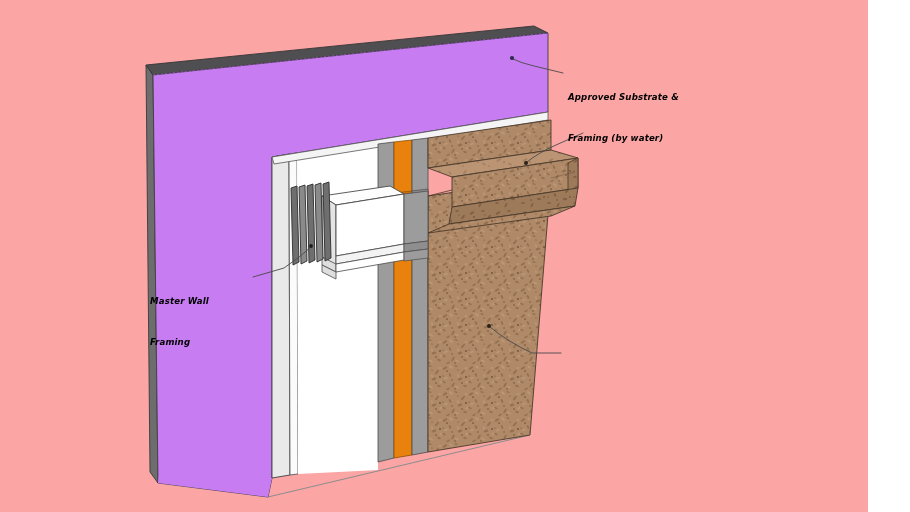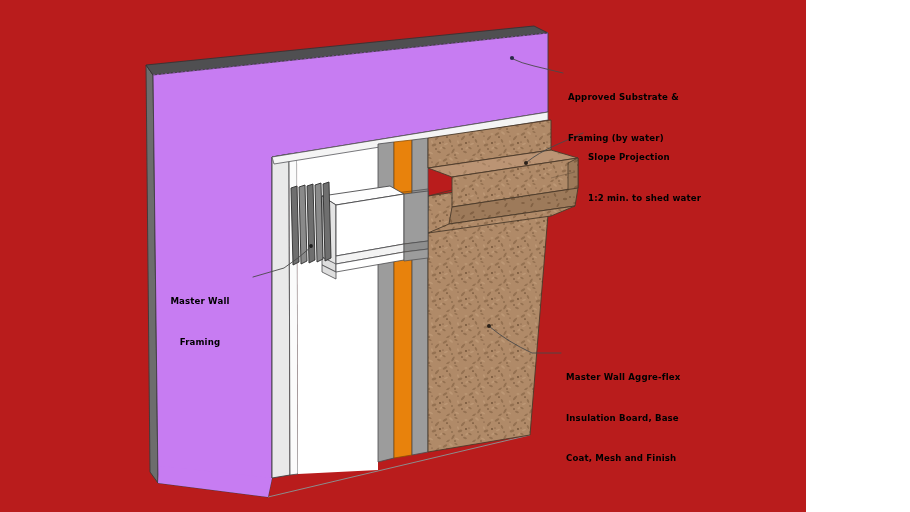--- a/index.html
+++ b/index.html
@@ -8,44 +8,45 @@
     background: #ffffff;
   }
   body {
     width: 910px;
     height: 512px;
     overflow: hidden;
     font-family: "DejaVu Sans", sans-serif;
   }
   #stage {
     position: relative;
-    width: 806px;
+    width: 868px;
     height: 512px;
-    background: #b91c1c;
+    background: #fca5a5;
+    font-style: italic;
   }
   #scene {
     position: absolute;
     left: 0;
     top: 0;
     width: 910px;
     height: 512px;
   }
   .callout {
     position: absolute;
     font-family: "DejaVu Sans", sans-serif;
     font-size: 8.6px;
     font-weight: bold;
     color: #000000;
     line-height: 13.5px;
     letter-spacing: 0.15px;
     white-space: pre;
     -webkit-font-smoothing: none;
   }
   .callout.right { text-align: left; }
-  .callout.left  { text-align: center; }
+  .callout.left  { text-align: left; }
 </style>
 </head>
 <body>
 
 <div id="stage">
 
   <svg id="scene" viewBox="0 0 910 512" xmlns="http://www.w3.org/2000/svg">
     <defs>
 
       <pattern id="stuccoTex" width="26" height="26" patternUnits="userSpaceOnUse">
@@ -221,29 +222,20 @@
       <circle cx="489" cy="326" r="2.0" fill="#2a2018"></circle>
       <circle cx="311" cy="246" r="1.9" fill="#1e1e1e"></circle>
     </g>
   </svg>
 
   <div class="callout right" style="left:568px; top:64px;">
     <div>Approved Substrate &amp;</div>
     <div>Framing (by water)</div>
   </div>
 
-  <div class="callout right" style="left:588px; top:124px;">
-    <div>Slope Projection</div>
-    <div>1:2 min. to shed water</div>
-  </div>
-
-  <div class="callout right" style="left:566px; top:344px;">
-    <div>Master Wall Aggre-flex</div>
-    <div>Insulation Board, Base</div>
-    <div>Coat, Mesh and Finish</div>
-  </div>
+
 
   <div class="callout left" style="left:150px; top:268px; width:100px;">
     <div>Master Wall</div>
     <div>Framing</div>
   </div>
 
 </div>
 
 </body></html>

